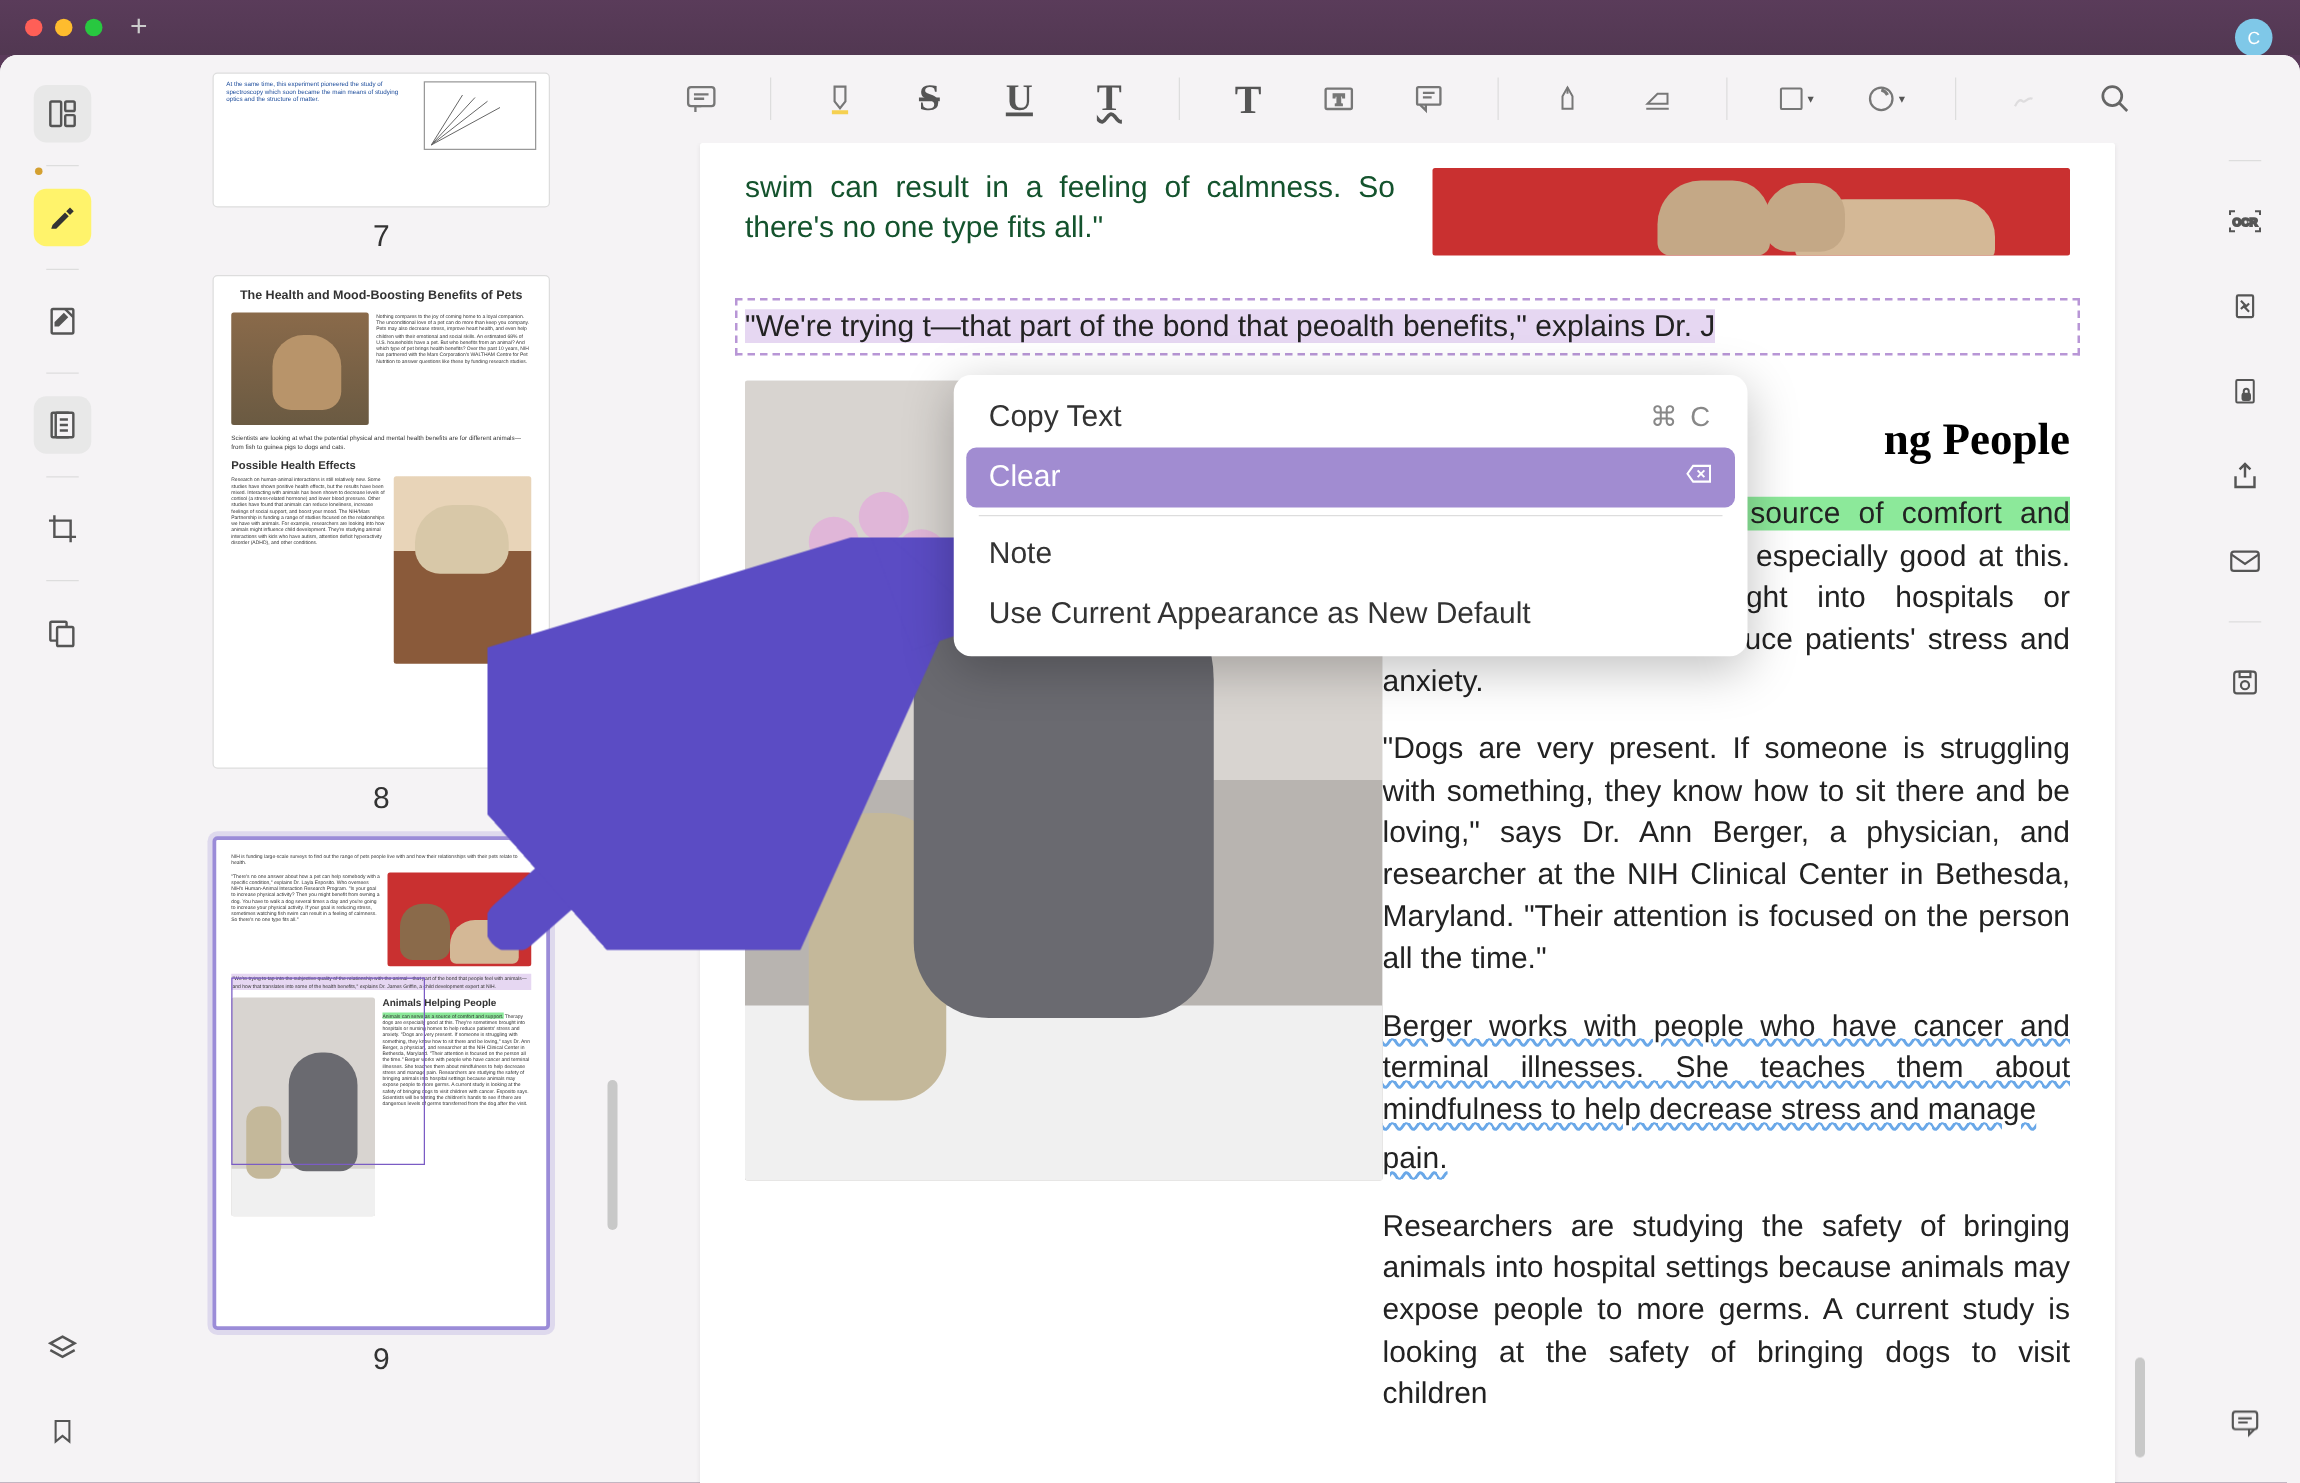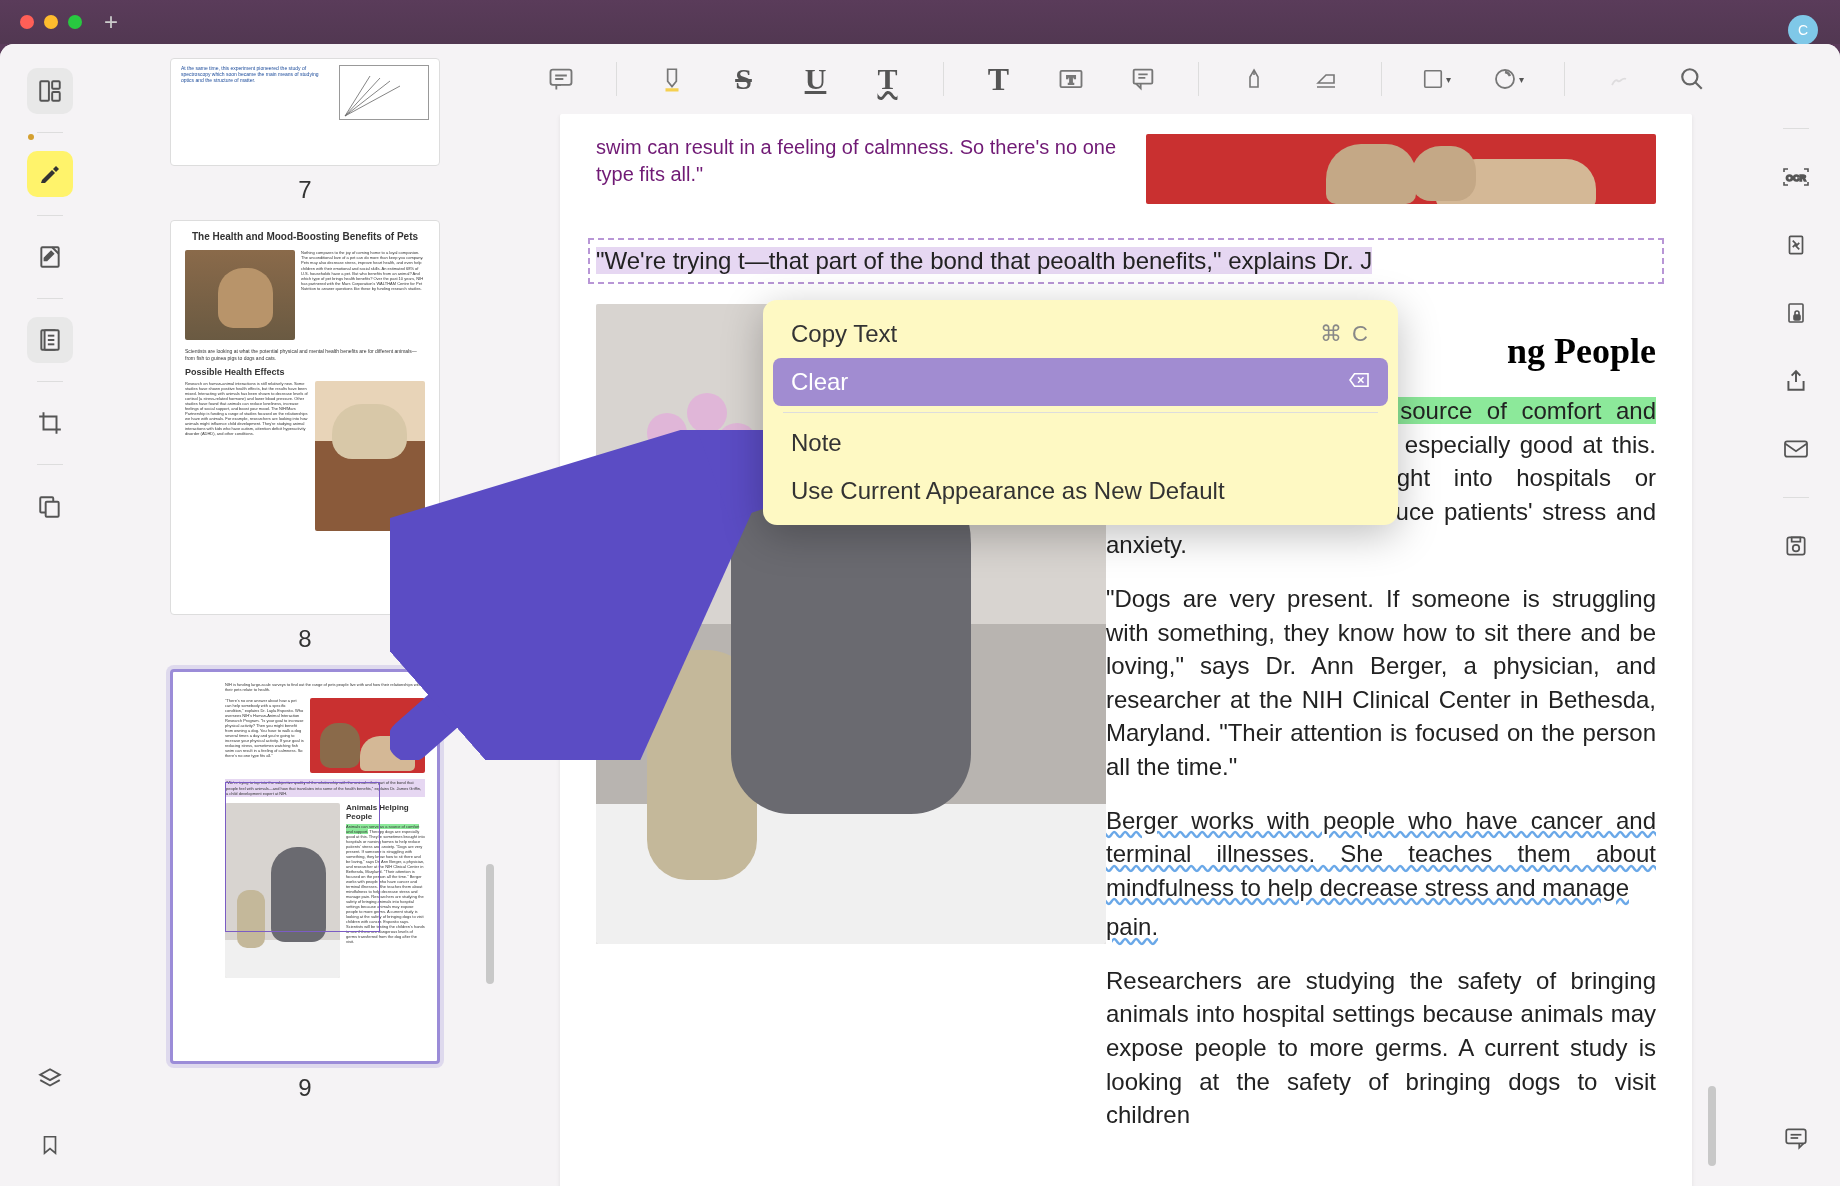--- a/index.html
+++ b/index.html
@@ -28,36 +28,36 @@
 .thumb-page.current { border: 3px solid #9b8cd8; box-shadow: 0 0 0 4px rgba(155,140,216,0.25); }
 .thumb-num { text-align: center; font-size: 24px; color: #333; margin-top: 10px; }
 .thumb-content { font-size: 5px; padding: 4px; color: #333; }
 .main-area { flex: 1; display: flex; flex-direction: column; background: #f5f3f5; position: relative; }
 .toolbar { height: 70px; display: flex; align-items: center; justify-content: center; gap: 38px; padding: 0 24px; }
 .tool-icon { width: 34px; height: 34px; display: flex; align-items: center; justify-content: center; color: #555; font-size: 24px; cursor: pointer; }
 .tool-sep { width: 1px; height: 34px; background: #ddd; }
 .doc-viewport { flex: 1; overflow: auto; padding: 0 60px 20px 60px; position: relative; }
 .doc-page { background: #fff; border-radius: 2px; padding: 20px 36px; box-shadow: 0 1px 4px rgba(0,0,0,0.08); min-height: 1100px; }
 .doc-top { display: flex; gap: 30px; margin-bottom: 40px; }
-.doc-top-text { flex: 1; font-size: 20px; line-height: 1.35; color: #701a75; text-align: justify; }
+.doc-top-text { flex: 1; font-size: 24px; line-height: 1.35; color: #14532d; text-align: justify; }
 .doc-top-img { width: 510px; height: 70px; background: #c93030; border-radius: 2px; position: relative; overflow: hidden; }
 .highlight-block { position: relative; margin-bottom: 26px; }
 .highlight-text { font-size: 24px; line-height: 1.4; color: #222; text-align: justify; }
 .hl-purple { background: #e6d7f2; }
 .hl-border { border: 2px dashed #b896d6; position: absolute; top: -6px; left: -8px; right: -8px; bottom: -6px; pointer-events: none; }
 .section-title { font-family: Georgia, serif; font-size: 36px; font-weight: bold; color: #000; margin: 22px 0 18px 0; }
 .col-img { width: 510px; height: 640px; background: #e8e8e8; border-radius: 2px; position: relative; overflow: hidden; }
 .col-text { flex: 1; font-size: 24px; line-height: 1.4; color: #222; text-align: justify; }
 .col-text p { margin-bottom: 20px; }
 .hl-green { background: #8ce99a; }
 .right-rail { width: 88px; display: flex; flex-direction: column; align-items: center; padding-top: 24px; gap: 28px; background: #f5f3f5; position: relative; }
 .right-icon { width: 40px; height: 40px; display: flex; align-items: center; justify-content: center; color: #555; font-size: 22px; cursor: pointer; }
 .right-divider { width: 26px; height: 1px; background: #ddd; }
 .right-bottom { position: absolute; bottom: 28px; }
-.context-menu { position: absolute; left: 763px; top: 300px; width: 635px; background: #fef9c3; border-radius: 14px; box-shadow: 0 10px 40px rgba(0,0,0,0.25); padding: 10px; z-index: 100; }
+.context-menu { position: absolute; left: 763px; top: 300px; width: 635px; background: #ffffff; border-radius: 14px; box-shadow: 0 10px 40px rgba(0,0,0,0.25); padding: 10px; z-index: 100; }
 .ctx-item { padding: 10px 18px; border-radius: 8px; font-size: 24px; color: #333; display: flex; justify-content: space-between; align-items: center; cursor: pointer; }
 .ctx-item.highlighted { background: #a18cd1; color: #fff; }
 .ctx-shortcut { color: #888; font-size: 22px; letter-spacing: 2px; }
 .ctx-divider { height: 1px; background: #ddd; margin: 6px 10px; }
 .ctx-del { font-size: 20px; }
 .arrow-overlay { position: absolute; left: 390px; top: 430px; width: 400px; height: 330px; z-index: 99; pointer-events: none; }
 .scrollthumb { position: absolute; right: 36px; bottom: 20px; width: 8px; height: 80px; background: #c8c8c8; border-radius: 4px; }
 .thumb-scroll { position: absolute; right: 6px; top: 820px; width: 8px; height: 120px; background: #c8c8c8; border-radius: 4px; }
 .cat-shape { position: absolute; left: 50%; top: 50%; transform: translate(-50%,-50%); width: 240px; height: 380px; background: #6a6a70; border-radius: 110px 110px 60px 60px; }
 .cat-ear1 { position: absolute; left: 48%; top: 12%; width: 60px; height: 70px; background: #6a6a70; transform: rotate(-25deg); border-radius: 10px 50px 10px 10px; }
@@ -187,21 +187,21 @@
               <div style="position:absolute;left:15%;top:15%;width:75px;height:55px;background:#d8c8a8;border-radius:30px 30px 20px 20px;"></div>
             </div>
           </div>
         </div>
       </div>
       <div class="thumb-num">8</div>
     </div>
 
     <div class="thumb-item">
       <div class="thumb-page tall current">
-        <div class="thumb-content" style="padding:10px 12px;position:relative;margin-left:40px;">
+        <div class="thumb-content" style="padding:10px 12px;position:relative;">
           <div style="font-size:4px;line-height:1.3;margin-bottom:6px;">NIH is funding large-scale surveys to find out the range of pets people live with and how their relationships with their pets relate to health.</div>
           <div style="display:flex;gap:6px;margin-bottom:6px;">
             <div style="flex:1;font-size:4px;line-height:1.25;">"There's no one answer about how a pet can help somebody with a specific condition," explains Dr. Layla Esposito. Who oversees NIH's Human-Animal Interaction Research Program. "Is your goal to increase physical activity? Then you might benefit from owning a dog. You have to walk a dog several times a day and you're going to increase your physical activity. If your goal is reducing stress, sometimes watching fish swim can result in a feeling of calmness. So there's no one type fits all."</div>
             <div style="width:115px;height:75px;background:#c93030;border-radius:2px;position:relative;">
               <div style="position:absolute;left:10px;bottom:5px;width:40px;height:45px;background:#8a6a4a;border-radius:18px 18px 10px 10px;"></div>
               <div style="position:absolute;right:10px;bottom:2px;width:55px;height:35px;background:#d4b896;border-radius:20px 15px 5px 5px;"></div>
             </div>
           </div>
           <div style="font-size:4px;line-height:1.3;background:#e6d7f2;padding:1px;margin-bottom:6px;">"We're trying to tap into the subjective quality of the relationship with the animal—that part of the bond that people feel with animals—and how that translates into some of the health benefits," explains Dr. James Griffin, a child development expert at NIH.</div>
           <div style="display:flex;gap:6px;">

